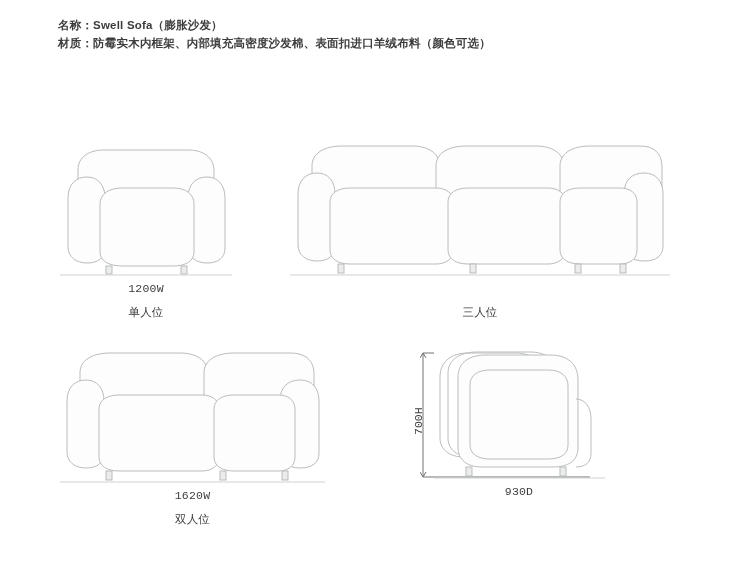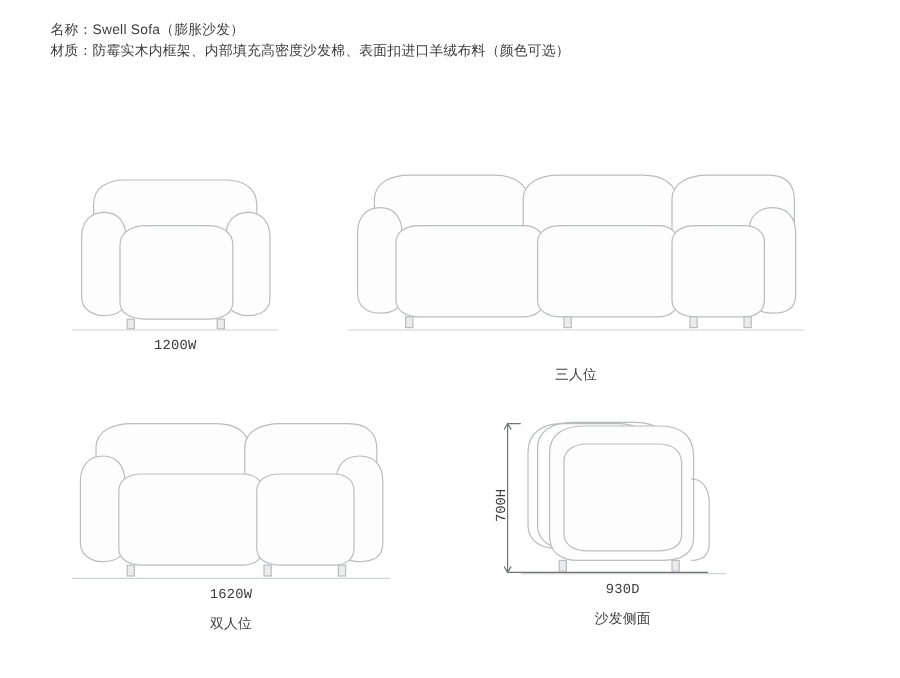--- a/index.html
+++ b/index.html
@@ -10,23 +10,24 @@
   body {
     width: 750px;
     height: 565px;
     position: relative;
     font-family: "Liberation Sans", sans-serif;
     color: #3a3a3a;
     overflow: hidden;
   }
   .spec-block {
     position: absolute;
-    left: 42px;
+    left: 58px;
     top: 17px;
     width: 660px;
+    font-weight: bold;
   }
   .spec-line {
     font-size: 11.5px;
     line-height: 17.5px;
     color: #3c3c3c;
     white-space: nowrap;
     letter-spacing: 0.2px;
   }
   .diagram-area {
     position: absolute;
@@ -112,20 +113,21 @@
 
         <path class="sofa-fill" d="M40 74 C40 64 49 58 62 58 L113 58 C126 58 134 64 134 74 L134 122 C134 131 126 136 113 136 L62 136 C49 136 40 131 40 122 Z"></path>
 
         <rect class="leg" x="46" y="136" width="6" height="8"></rect>
         <rect class="leg" x="121" y="136" width="6" height="8"></rect>
 
         <line class="ground" x1="0" y1="145" x2="172" y2="145"></line>
       </svg>
     </div>
     <div class="caption dim" style="top:152px;">1200W</div>
+    <div class="caption name" style="top:175px;">单人位</div>
   </div>
 
   <div class="panel" style="left:290px; top:10px; width:380px; height:100px;">
     <div class="svg-holder">
       <svg width="380" height="152" viewBox="0 0 380 152">
 
         <path class="sofa-fill" d="M22 36 C22 22 36 16 52 16 L122 16 C138 16 150 23 150 37 L150 78 C150 88 140 93 128 93 L40 93 C29 93 22 87 22 77 Z"></path>
         <path class="sofa-fill" d="M146 36 C146 22 160 16 176 16 L246 16 C262 16 274 23 274 37 L274 78 C274 88 264 93 252 93 L164 93 C153 93 146 87 146 77 Z"></path>
         <path class="sofa-fill" d="M270 36 C270 22 284 16 300 16 L350 16 C364 16 372 23 372 37 L372 78 C372 88 362 93 350 93 L288 93 C277 93 270 87 270 77 Z"></path>
 
@@ -194,16 +196,15 @@
         <path class="sofa-line" d="M156 64 C165 64 171 72 171 84 L171 118 C171 128 165 132 156 132"></path>
 
         <rect class="leg" x="46" y="132" width="6" height="9"></rect>
         <rect class="leg" x="140" y="132" width="6" height="9"></rect>
 
         <line class="ground" x1="14" y1="143" x2="185" y2="143"></line>
       </svg>
     </div>
     <div class="vlabel" style="left:-8px; top:100px;">700H</div>
     <div class="caption dim" style="top:150px; left:10px;">930D</div>
-    <div class="caption name" style="top:173px; left:10px;">沙发侧面</div>
   </div>
 
 </div>
 
 </body></html>

